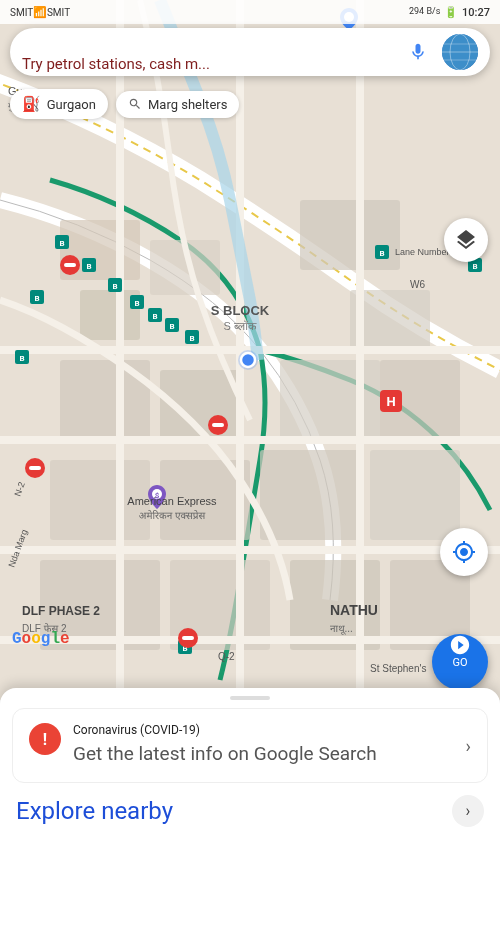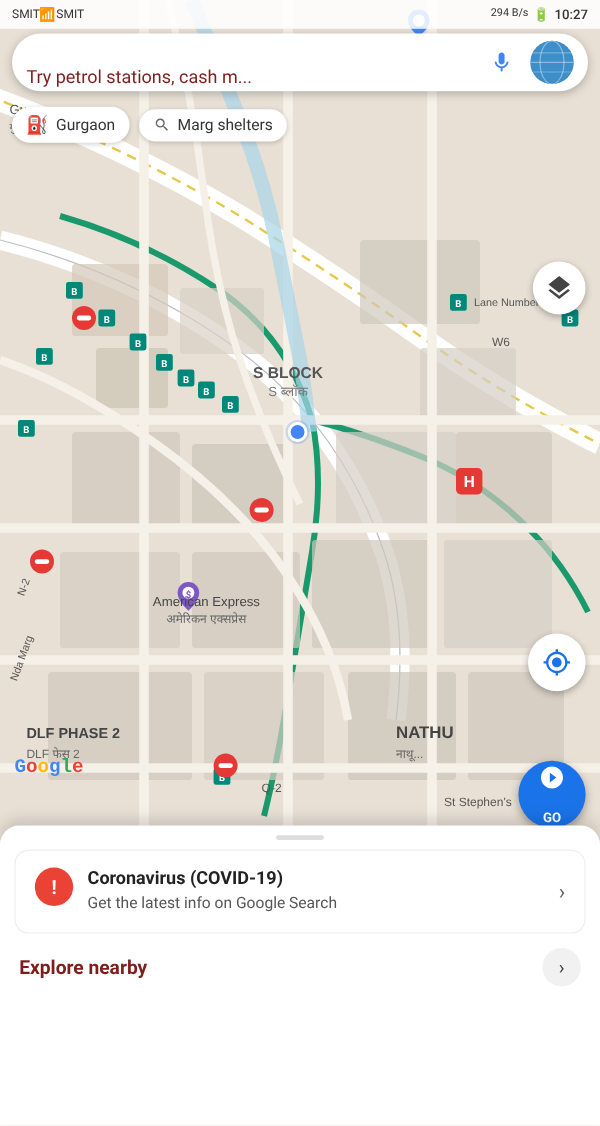--- a/index.html
+++ b/index.html
@@ -126,28 +126,26 @@
     }
     .go-btn {
       position: absolute;
       bottom: 248px; right: 12px;
       width: 56px; height: 56px;
       background: #1a73e8;
       border-radius: 50%;
       display: flex;
       flex-direction: column;
       align-items: center;
-      justify-content: center;
       box-shadow: 0 3px 8px rgba(0,0,0,0.35);
       cursor: pointer;
       z-index: 100;
       color: white;
       font-size: 11px;
-      font-weight: bold;
-      gap: 16px;
+      font-weight: normal;
     }
     .g-blue { color: #4285F4; }
     .g-red { color: #EA4335; }
     .g-yellow { color: #FBBC05; }
     .g-green { color: #34A853; }
 
     
     .bottom-panel {
       position: absolute;
       bottom: 0; left: 0; right: 0;
@@ -178,47 +176,47 @@
       min-width: 32px;
       background: #ea4335;
       border-radius: 50%;
       display: flex; align-items: center; justify-content: center;
       color: white;
       font-size: 16px;
       font-weight: bold;
     }
     .covid-text { flex: 1; }
     .covid-title {
-      font-size: 15px;
-      font-weight: 700;
+      font-size: 12px;
+      font-weight: 400;
       color: #222;
       margin-bottom: 4px;
     }
     .covid-desc {
-      font-size: 13px;
+      font-size: 19px;
       color: #555;
       line-height: 1.4;
     }
     .covid-arrow {
       color: #666;
       font-size: 18px;
       align-self: center;
     }
 
     
     .explore-section {
       margin: 12px 16px;
       display: flex;
       align-items: center;
       justify-content: space-between;
     }
     .explore-title {
-      font-size: 16px;
-      font-weight: 700;
-      color: #7f1d1d;
+      font-size: 24px;
+      font-weight: 400;
+      color: #1d4ed8;
     }
     .explore-arrow {
       width: 32px; height: 32px;
       background: #f1f1f1;
       border-radius: 50%;
       display: flex; align-items: center; justify-content: center;
       color: #444;
       font-size: 16px;
       cursor: pointer;
     }

